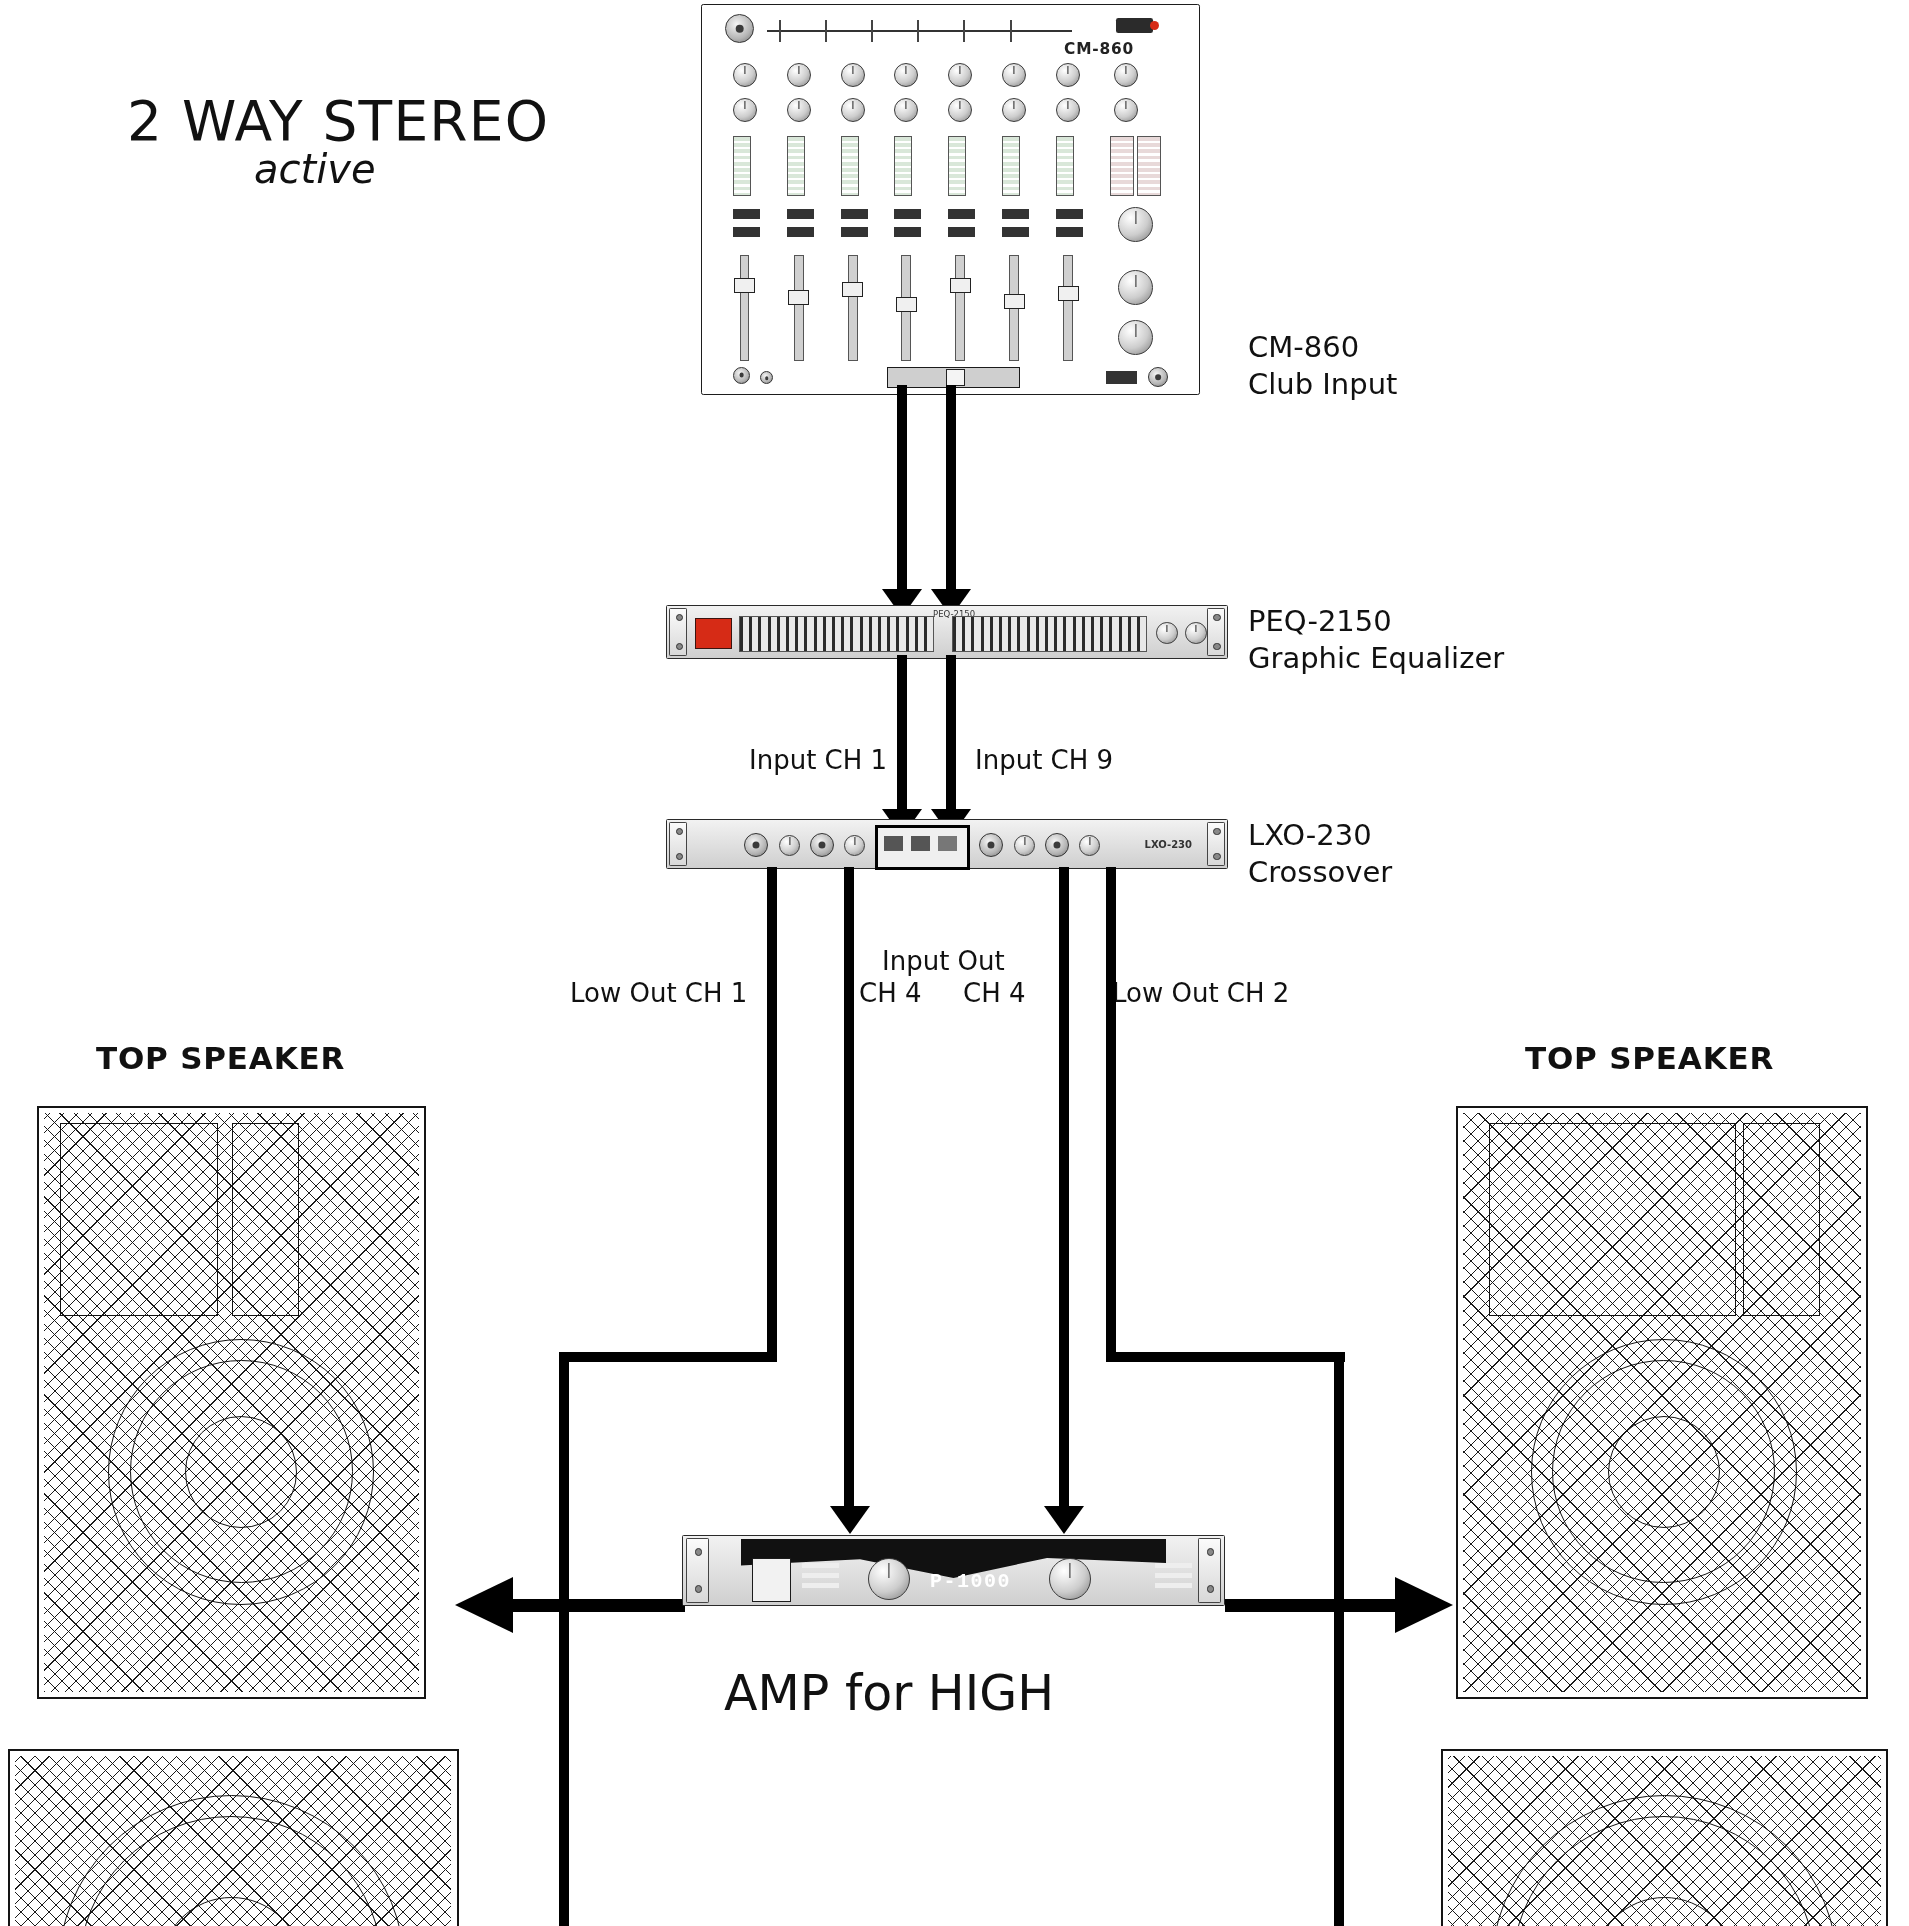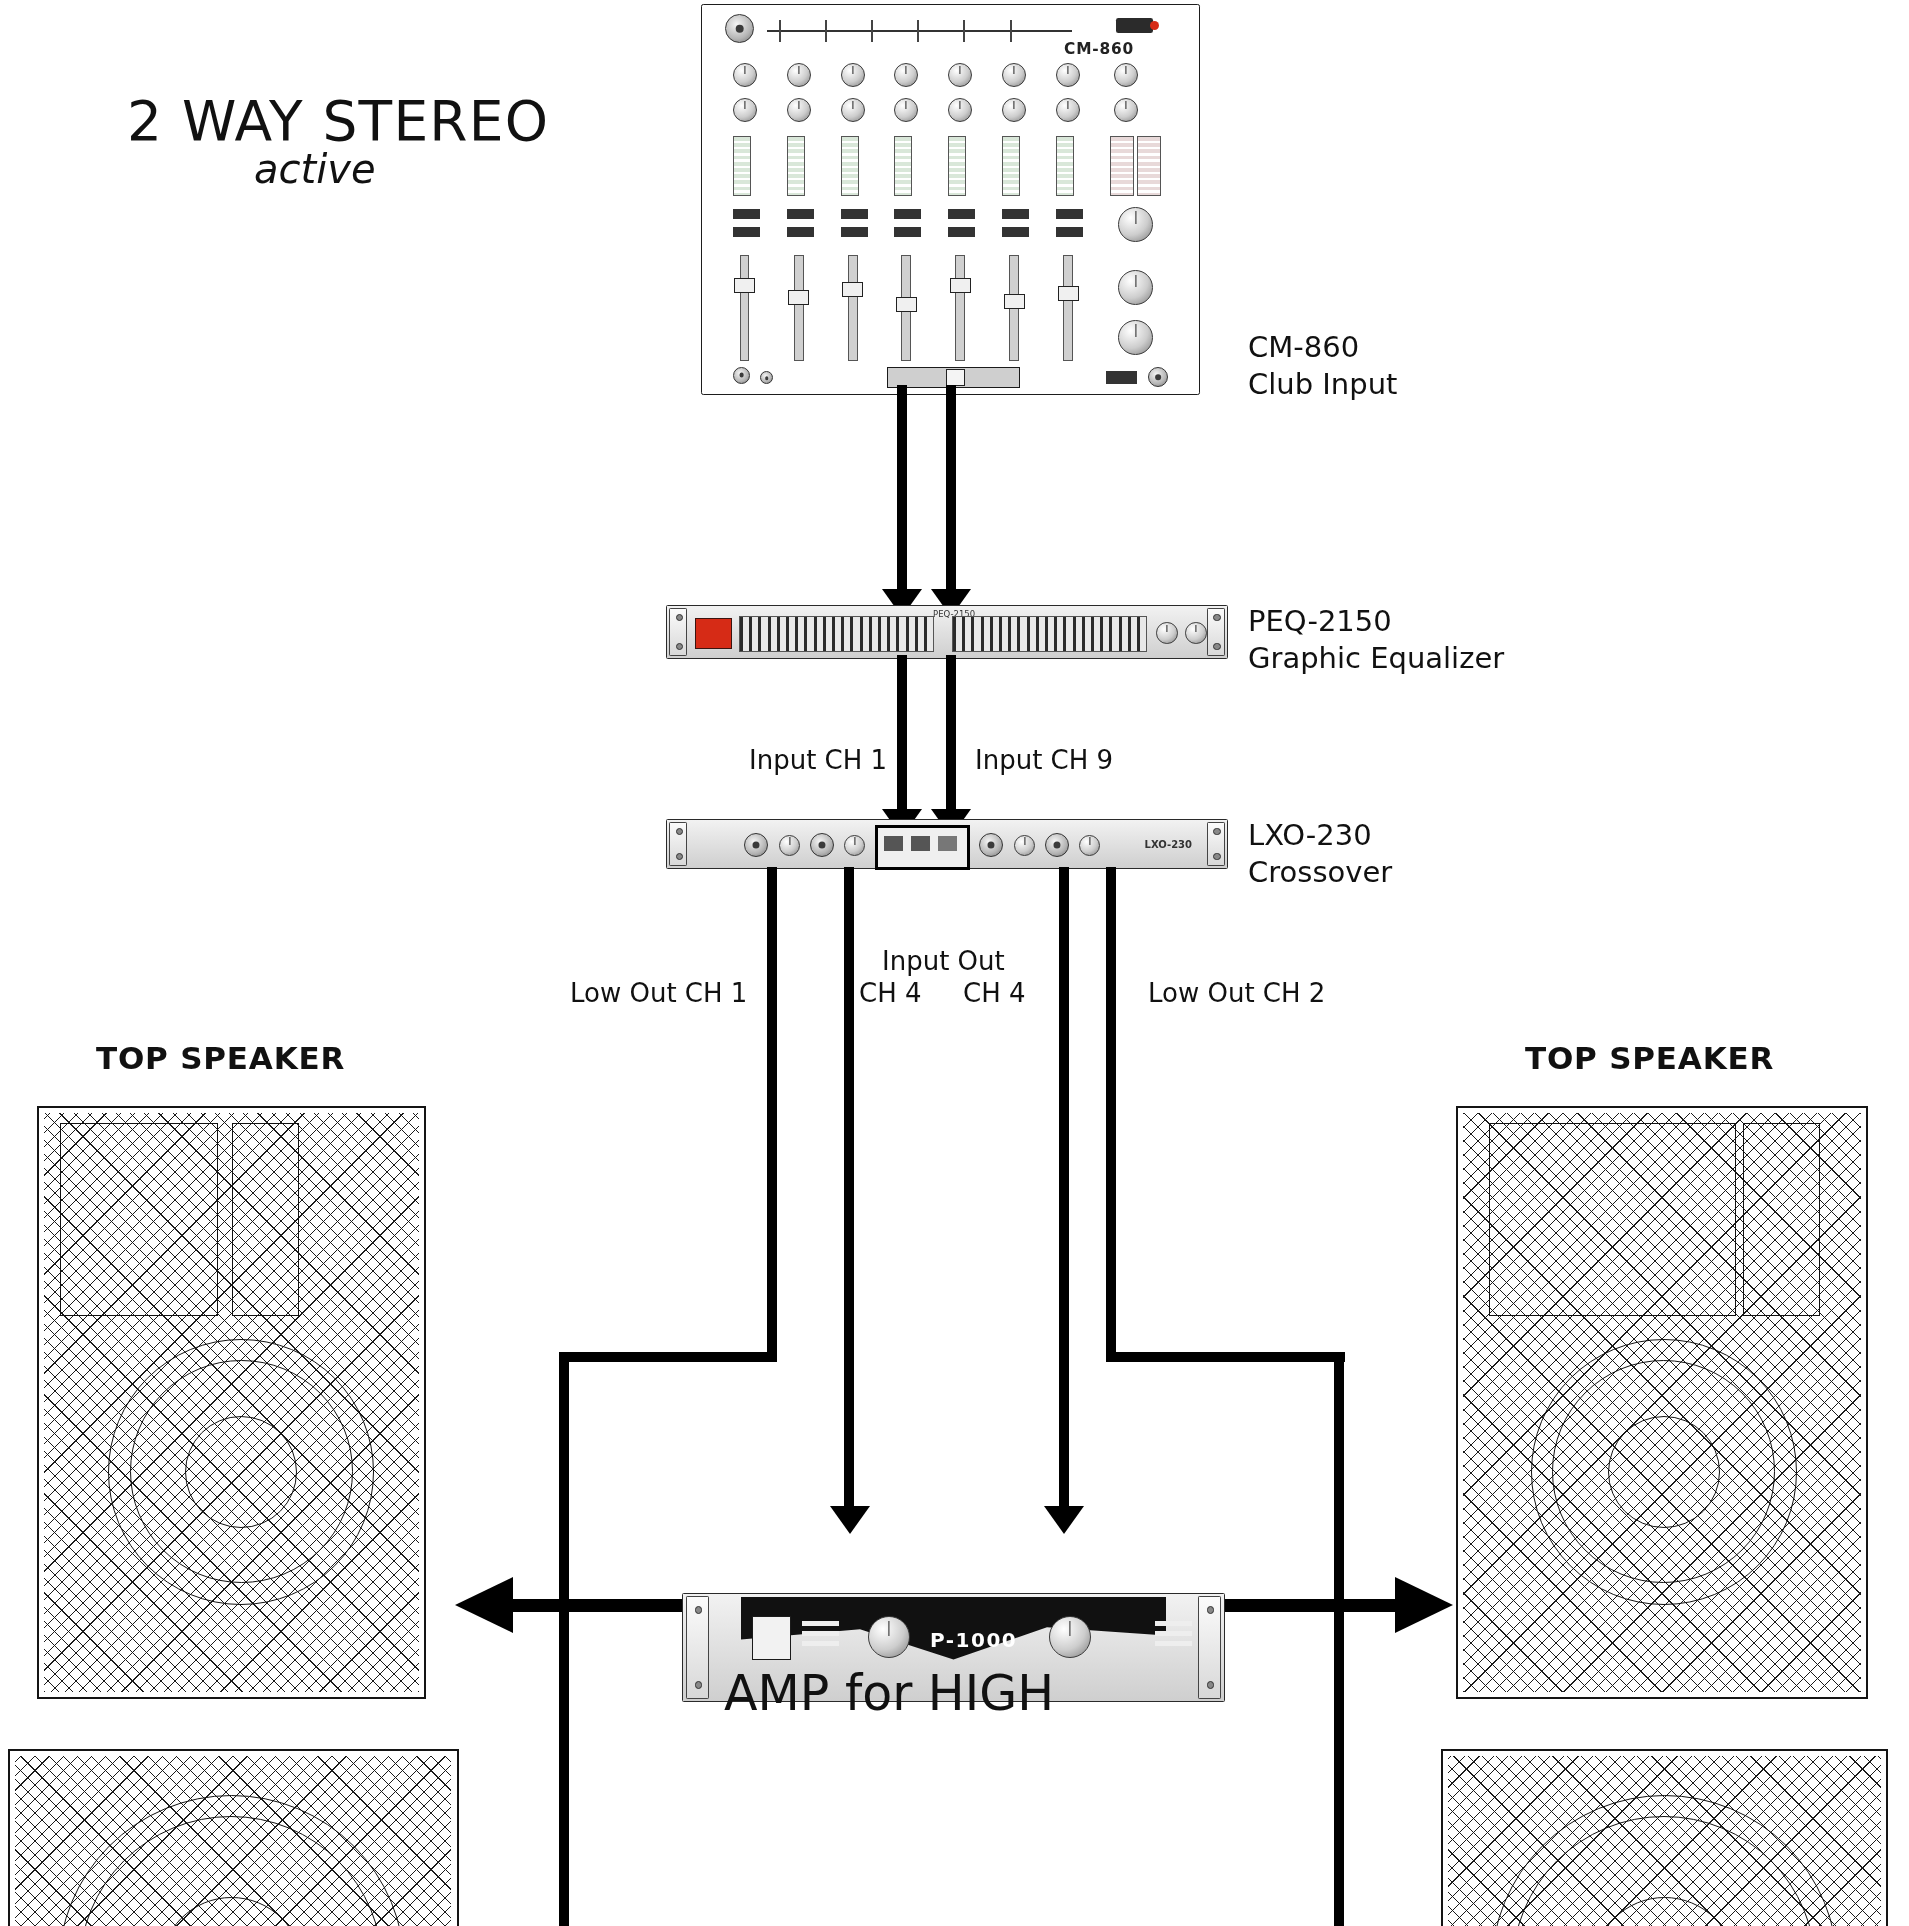--- a/index.html
+++ b/index.html
@@ -312,21 +312,21 @@
     <div class="jack" style="left:378px; top:13px; width:24px;height:24px;"></div>
     <div class="knob" style="left:412px; top:14.6px; width:21px;height:21px;"></div>
     <div class="abs" style="right:35px; top:18.5px; font-size:10px; font-weight:bold; color:#333;">LXO-230</div>
   </div>
   <div class="abs devlabel" style="left:1248px; top:817px;"><span>LXO-230</span><br><span>Crossover</span></div>
 
   <div class="abs wirelabel" style="left:570px; top:978px;">Low Out CH 1</div>
   <div class="abs wirelabel" style="left:882px; top:946px;">Input Out</div>
   <div class="abs wirelabel" style="left:859px; top:978px;">CH 4</div>
   <div class="abs wirelabel" style="left:963px; top:978px;">CH 4</div>
-  <div class="abs wirelabel" style="left:1148px; top:978px;">Low Out CH 2</div>
+  <div class="abs wirelabel" style="left:1112px; top:978px;">Low Out CH 2</div>
 
   <div class="abs wire" style="left:844px; top:867px; width:10px; height:644px;"></div>
   <div class="abs" style="left:830px; top:1506px; width:0;height:0;border-left:20px solid transparent;border-right:20px solid transparent;border-top:28.5px solid #000;"></div>
 
   <div class="abs wire" style="left:1059px; top:867px; width:10px; height:644px;"></div>
   <div class="abs" style="left:1044px; top:1506px; width:0;height:0;border-left:20px solid transparent;border-right:20px solid transparent;border-top:28.5px solid #000;"></div>
 
   <div class="abs wire" style="left:767px; top:867px; width:10px; height:495px;"></div>
   <div class="abs wire" style="left:559px; top:1352px; width:218px; height:10px;"></div>
   <div class="abs wire" style="left:559px; top:1352px; width:10px; height:603px;"></div>
@@ -355,21 +355,21 @@
     <div class="cone" style="left:73px; top:231px; width:266px; height:266px;"></div>
     <div class="cone" style="left:94px; top:252px; width:223px; height:223px;"></div>
     <div class="cone" style="left:150px; top:308px; width:112px; height:112px;"></div>
   </div>
 
   <div class="abs wire" style="left:512px; top:1599px; width:173px; height:13px;"></div>
   <div class="abs" style="left:455px; top:1577px; width:0;height:0;border-top:28px solid transparent;border-bottom:28px solid #000;border-bottom:28px solid transparent;border-right:58px solid #000;"></div>
   <div class="abs wire" style="left:1225px; top:1599px; width:173px; height:13px;"></div>
   <div class="abs" style="left:1395px; top:1577px; width:0;height:0;border-top:28px solid transparent;border-bottom:28px solid transparent;border-left:58px solid #000;"></div>
 
-  <div class="rack" style="left:682px; top:1593px; width:543px; height:109px;">
+  <div class="rack" style="left:682px; top:1535px; width:543px; height:71px;font-family:Liberation Mono, monospace;">
     <div class="rack-ear" style="left:3.1px; width:23px;">
       <div class="screw" style="left:7.7px; top:9.2px;"></div>
       <div class="screw" style="left:7.7px; bottom:9.2px;"></div>
     </div>
     <div class="rack-ear" style="right:3.1px; width:23px;">
       <div class="screw" style="left:7.7px; top:9.2px;"></div>
       <div class="screw" style="left:7.7px; bottom:9.2px;"></div>
     </div>
     <div class="abs" style="left:58px; top:3.1px; right:58px; bottom:3.1px;
                 background:#111;

